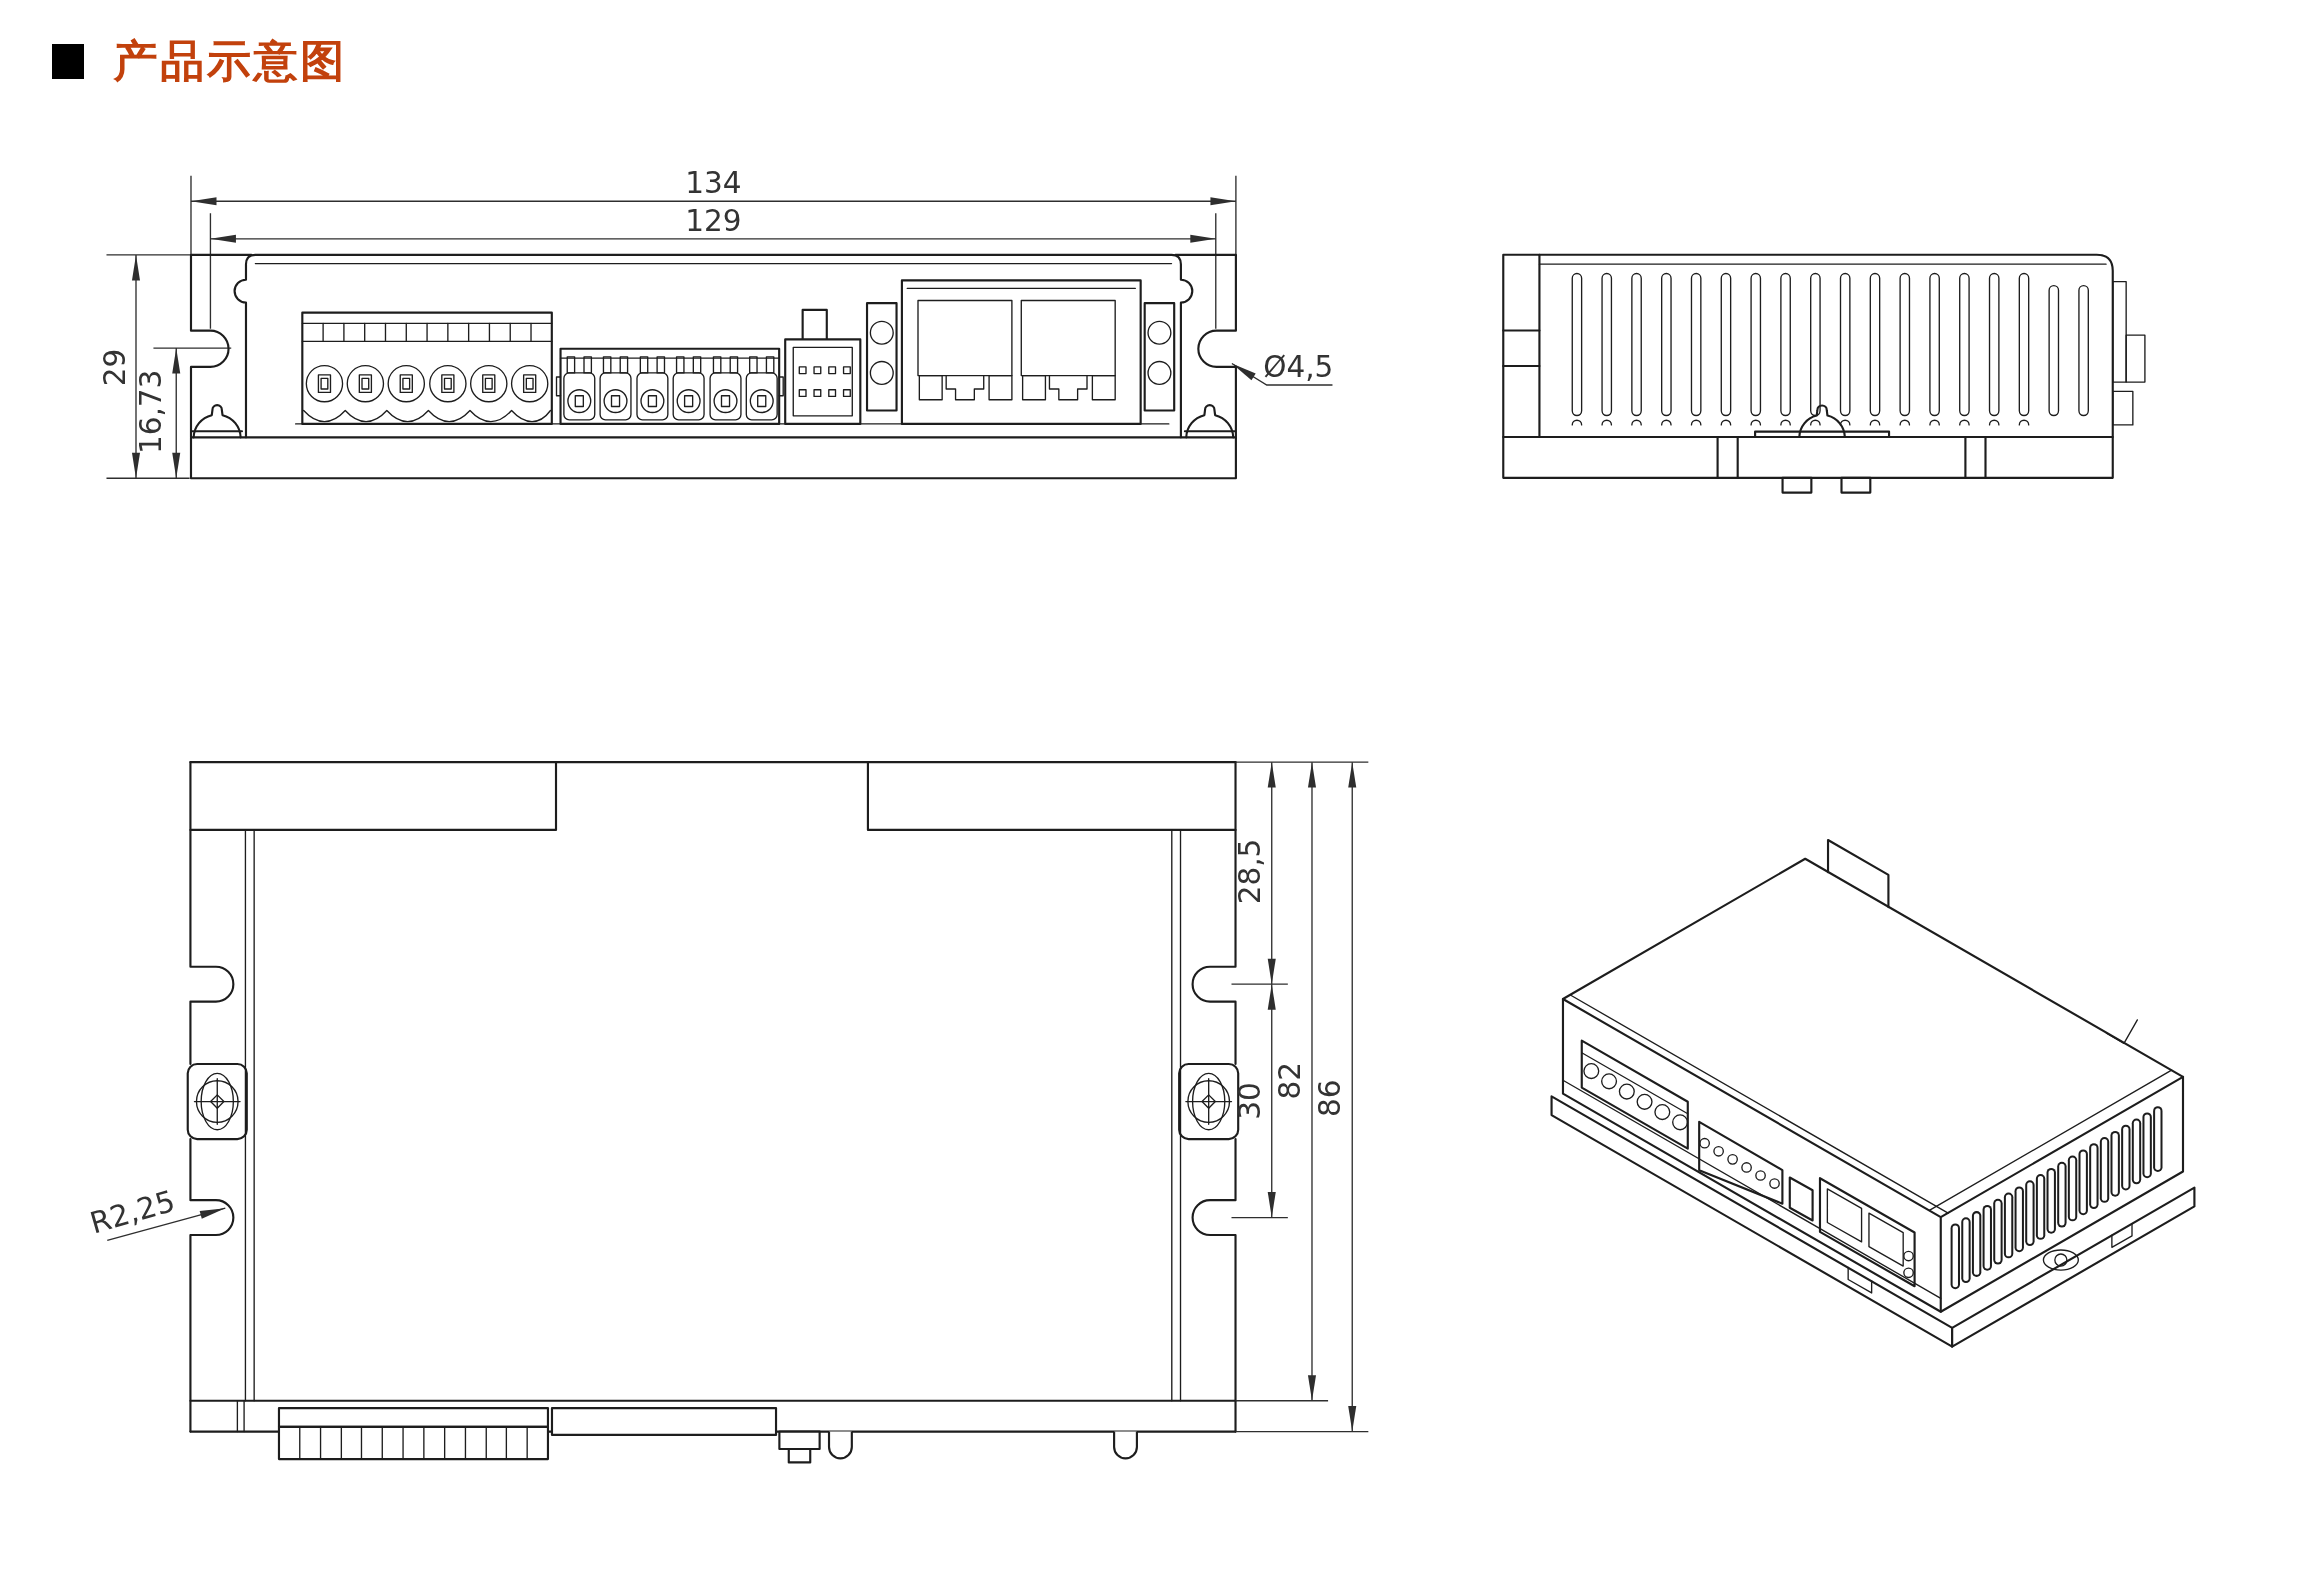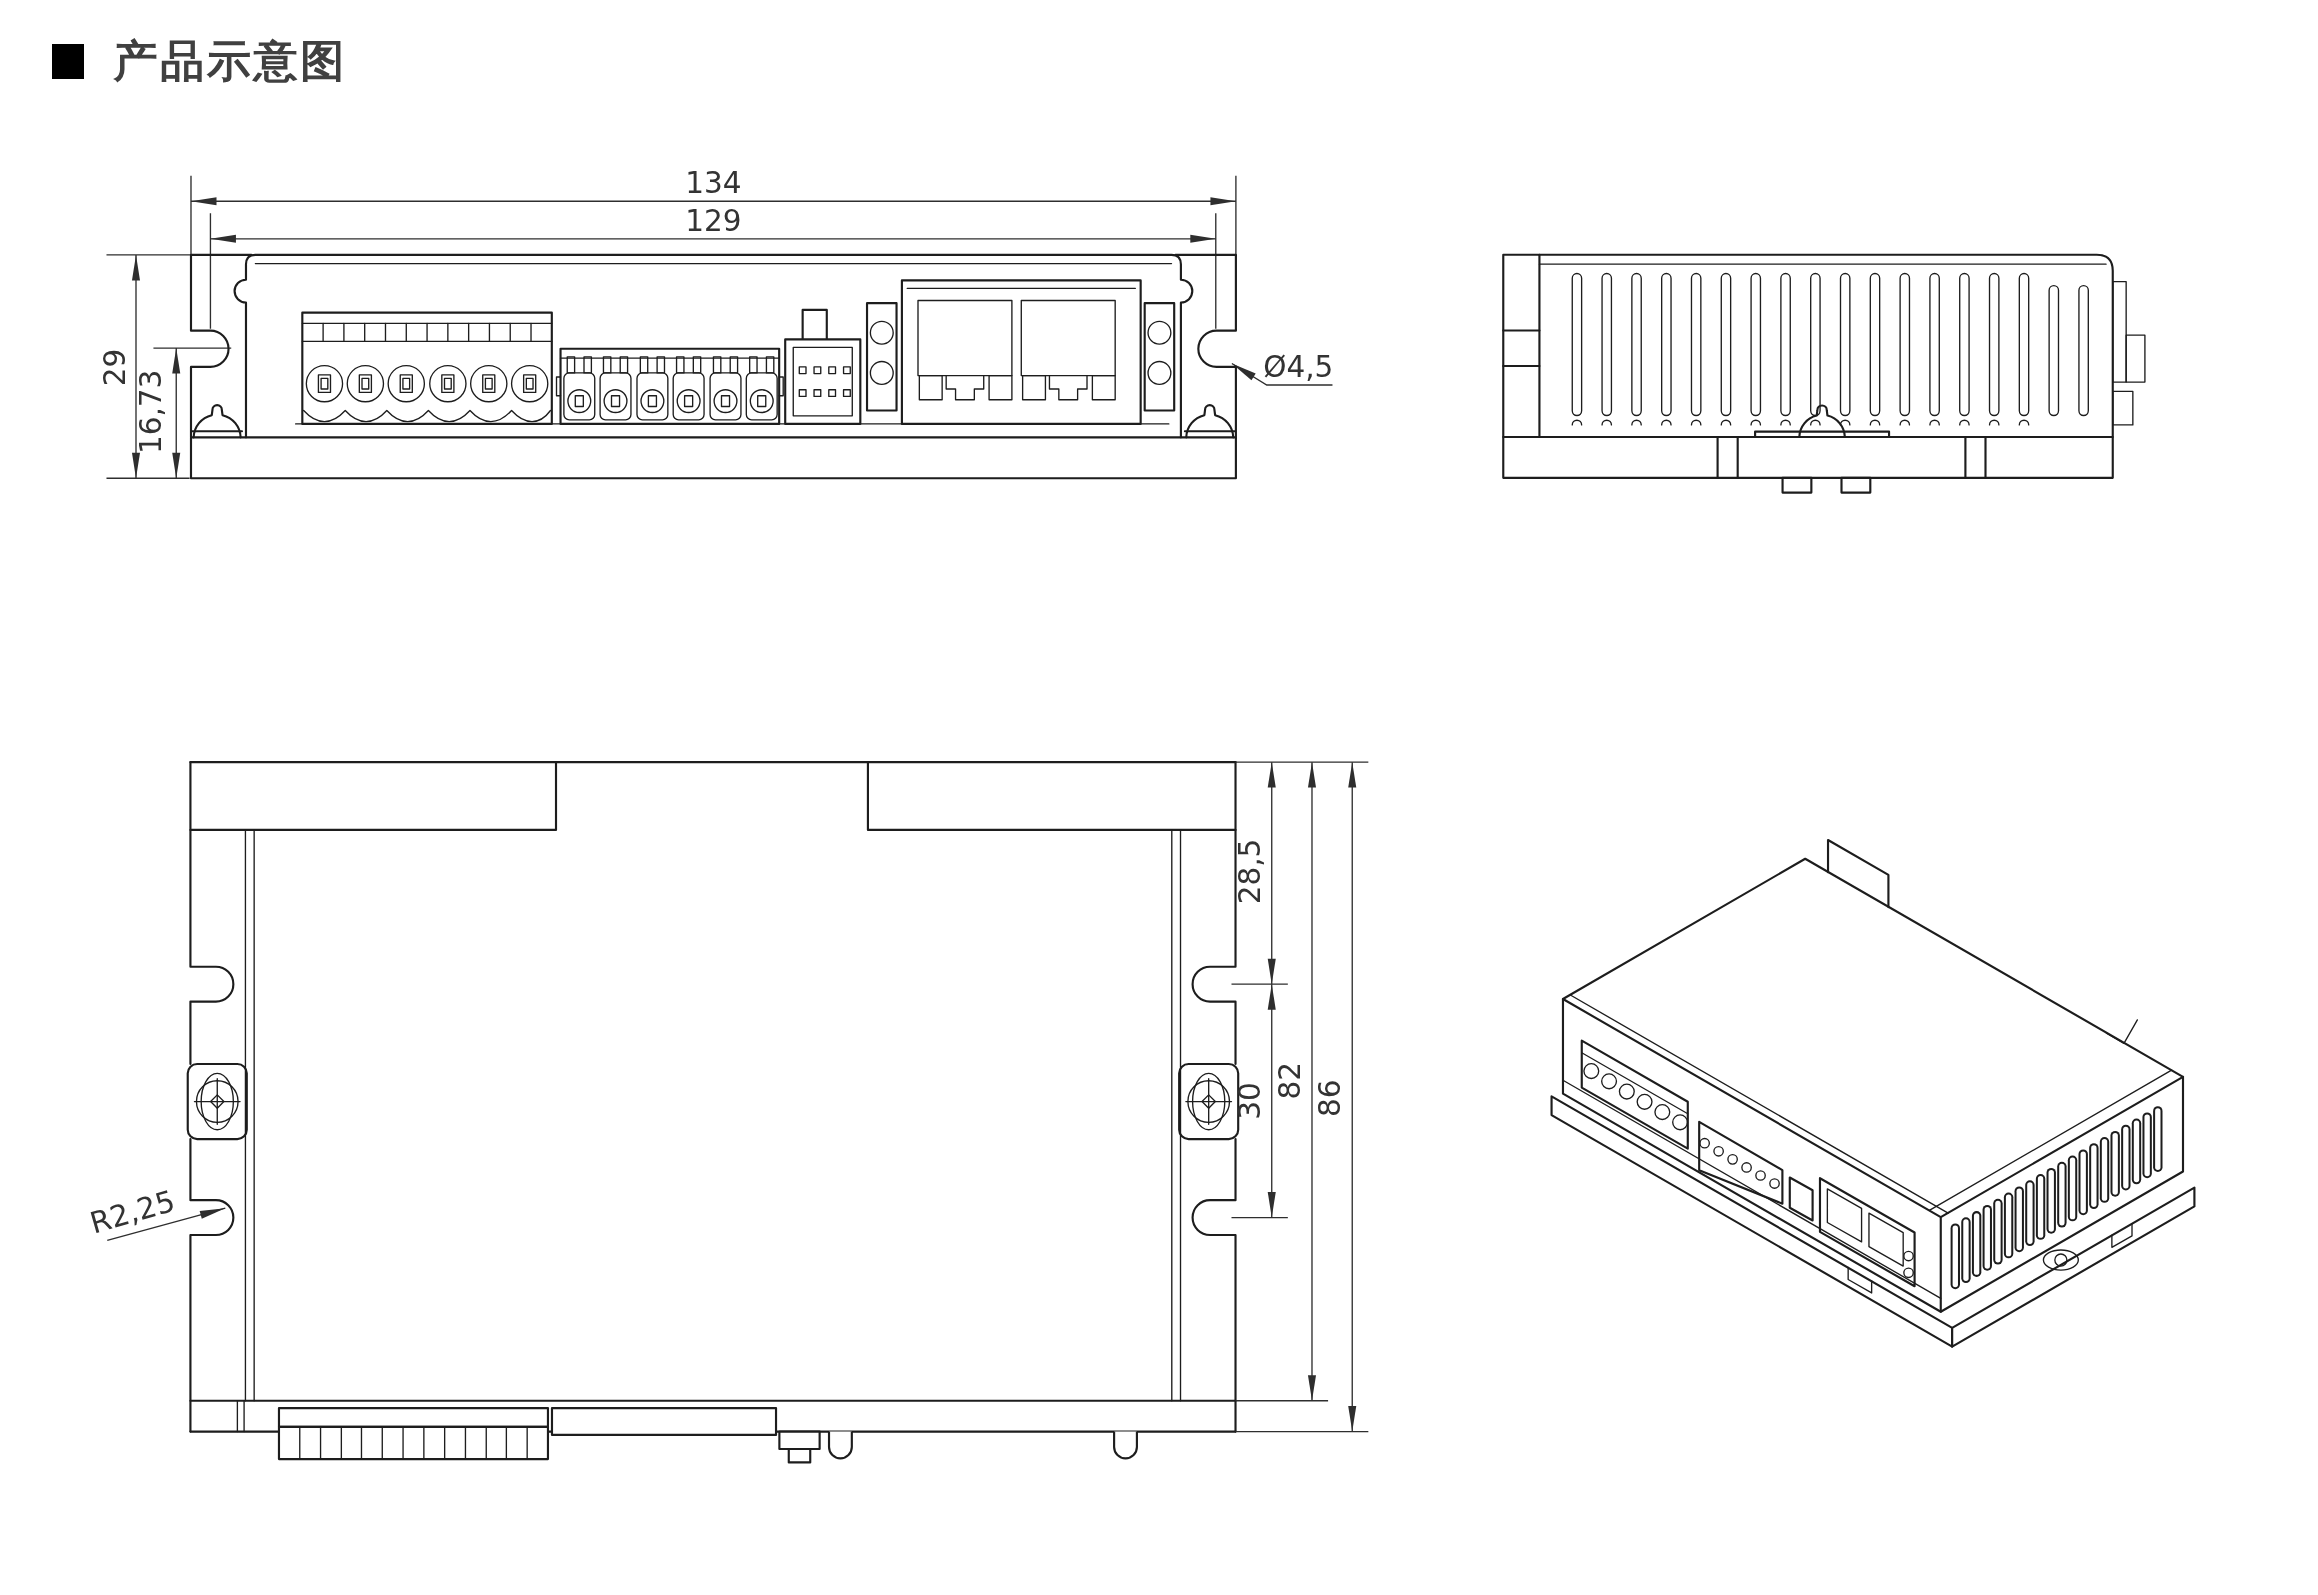--- a/index.html
+++ b/index.html
@@ -1,20 +1,20 @@
 <!DOCTYPE html>
 <html style="font-size:10.7px"><head>
 <meta charset="utf-8">
 <style>
   html,body{margin:0;padding:0;background:#ffffff;}
   body{font-family:"DejaVu Sans","Liberation Sans",sans-serif;}
   .canvas{position:relative;width:2319px;height:1595px;background:#fff;overflow:hidden;}
   .title-row{position:absolute;left:52px;top:39px;display:flex;align-items:center;gap:29.5px;}
   .title-bullet{width:32px;height:35px;background:#000;}
-  .title-text{font-size:44px;font-weight:700;color:#404040;letter-spacing:2.7px;line-height:1;}
+  .title-text{font-size:44px;font-weight:700;color:#c2410c;letter-spacing:2.7px;line-height:1;}
   svg{position:absolute;overflow:visible;}
   .s3{stroke:#1d1d1d;stroke-width:3.2;fill:none;stroke-linecap:round;stroke-linejoin:round;}
   .s3f{stroke:#1d1d1d;stroke-width:3.2;fill:#fff;stroke-linejoin:round;}
   .thin{stroke:#1d1d1d;stroke-width:2;fill:none;stroke-linecap:round;stroke-linejoin:round;}
   .dim{stroke:#2e2e2e;stroke-width:2;fill:none;}
   .dimtxt{fill:#333;font-size:44px;font-family:"DejaVu Sans","Liberation Sans",sans-serif;}
   .capb{stroke:#1d1d1d;stroke-width:14;stroke-linecap:round;fill:none;}
   .capw{stroke:#fff;stroke-width:8;stroke-linecap:round;fill:none;}
 </style>
 </head>

